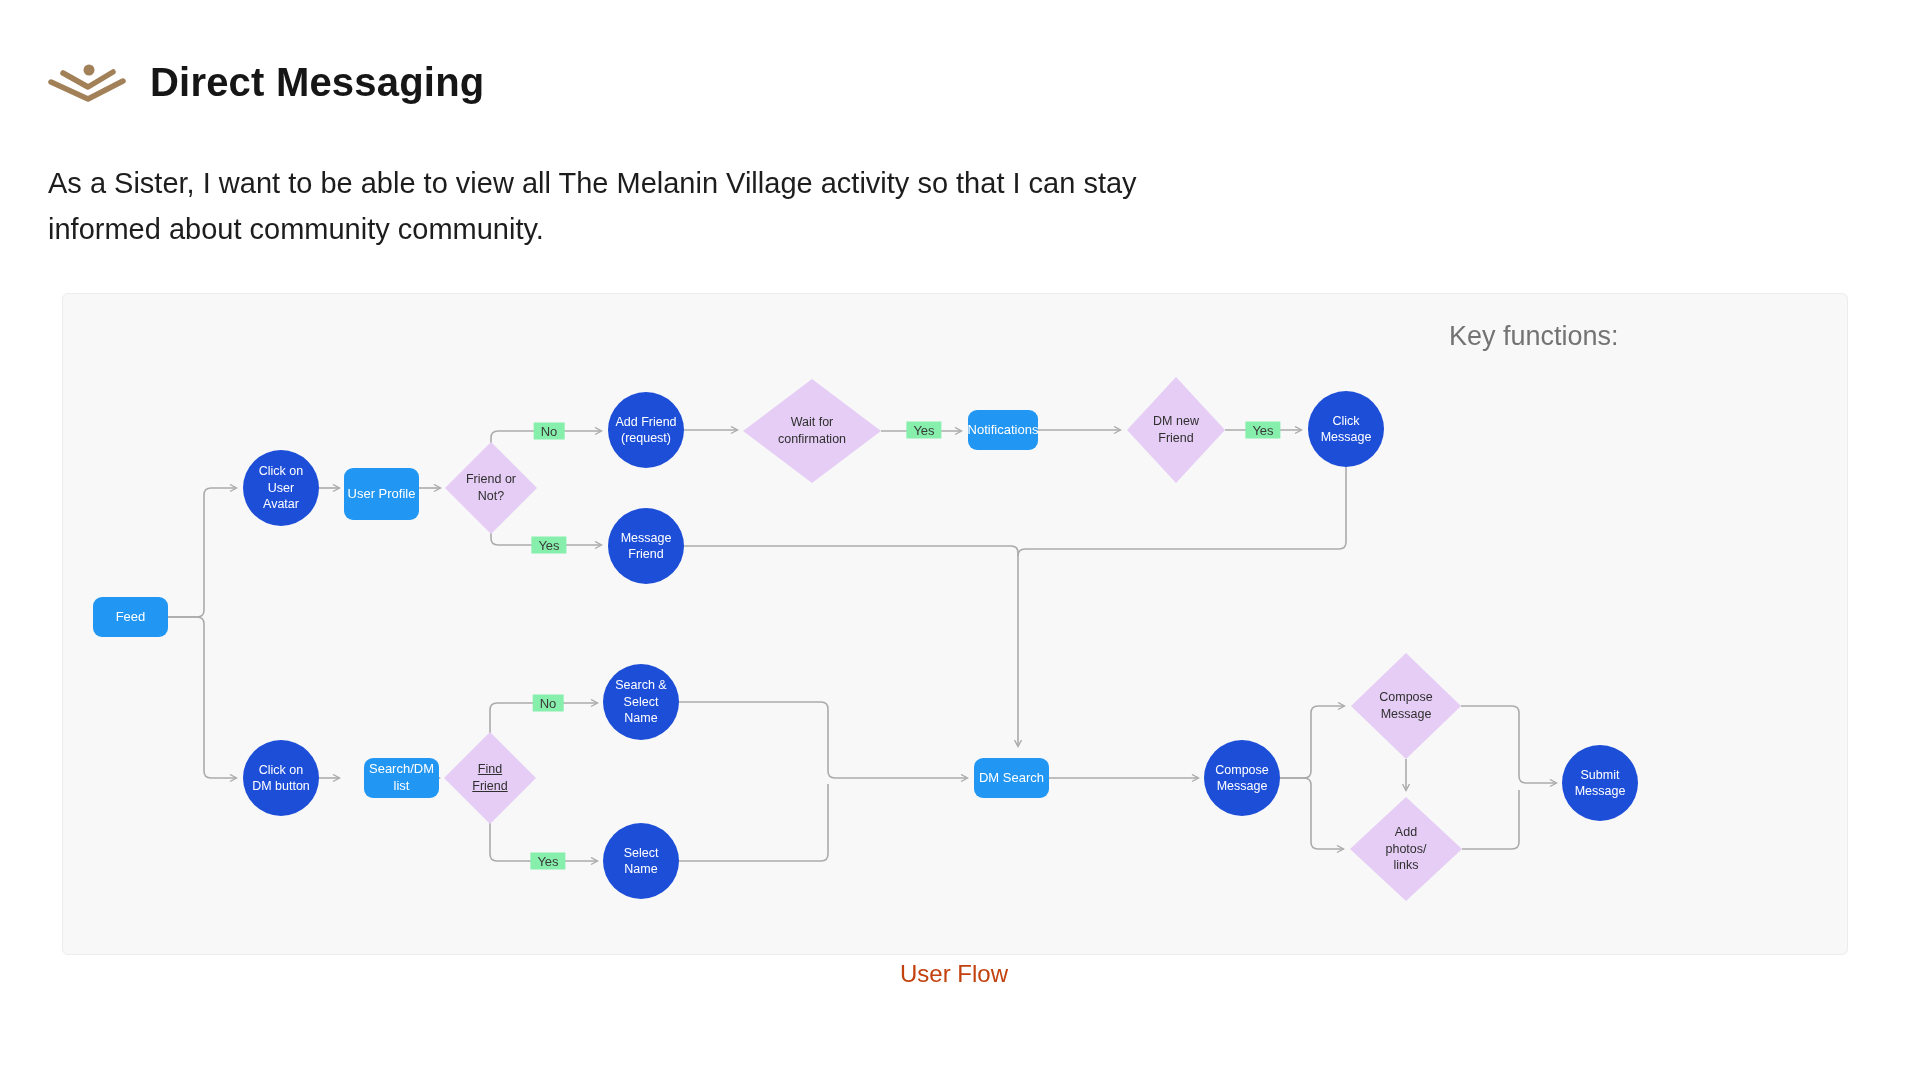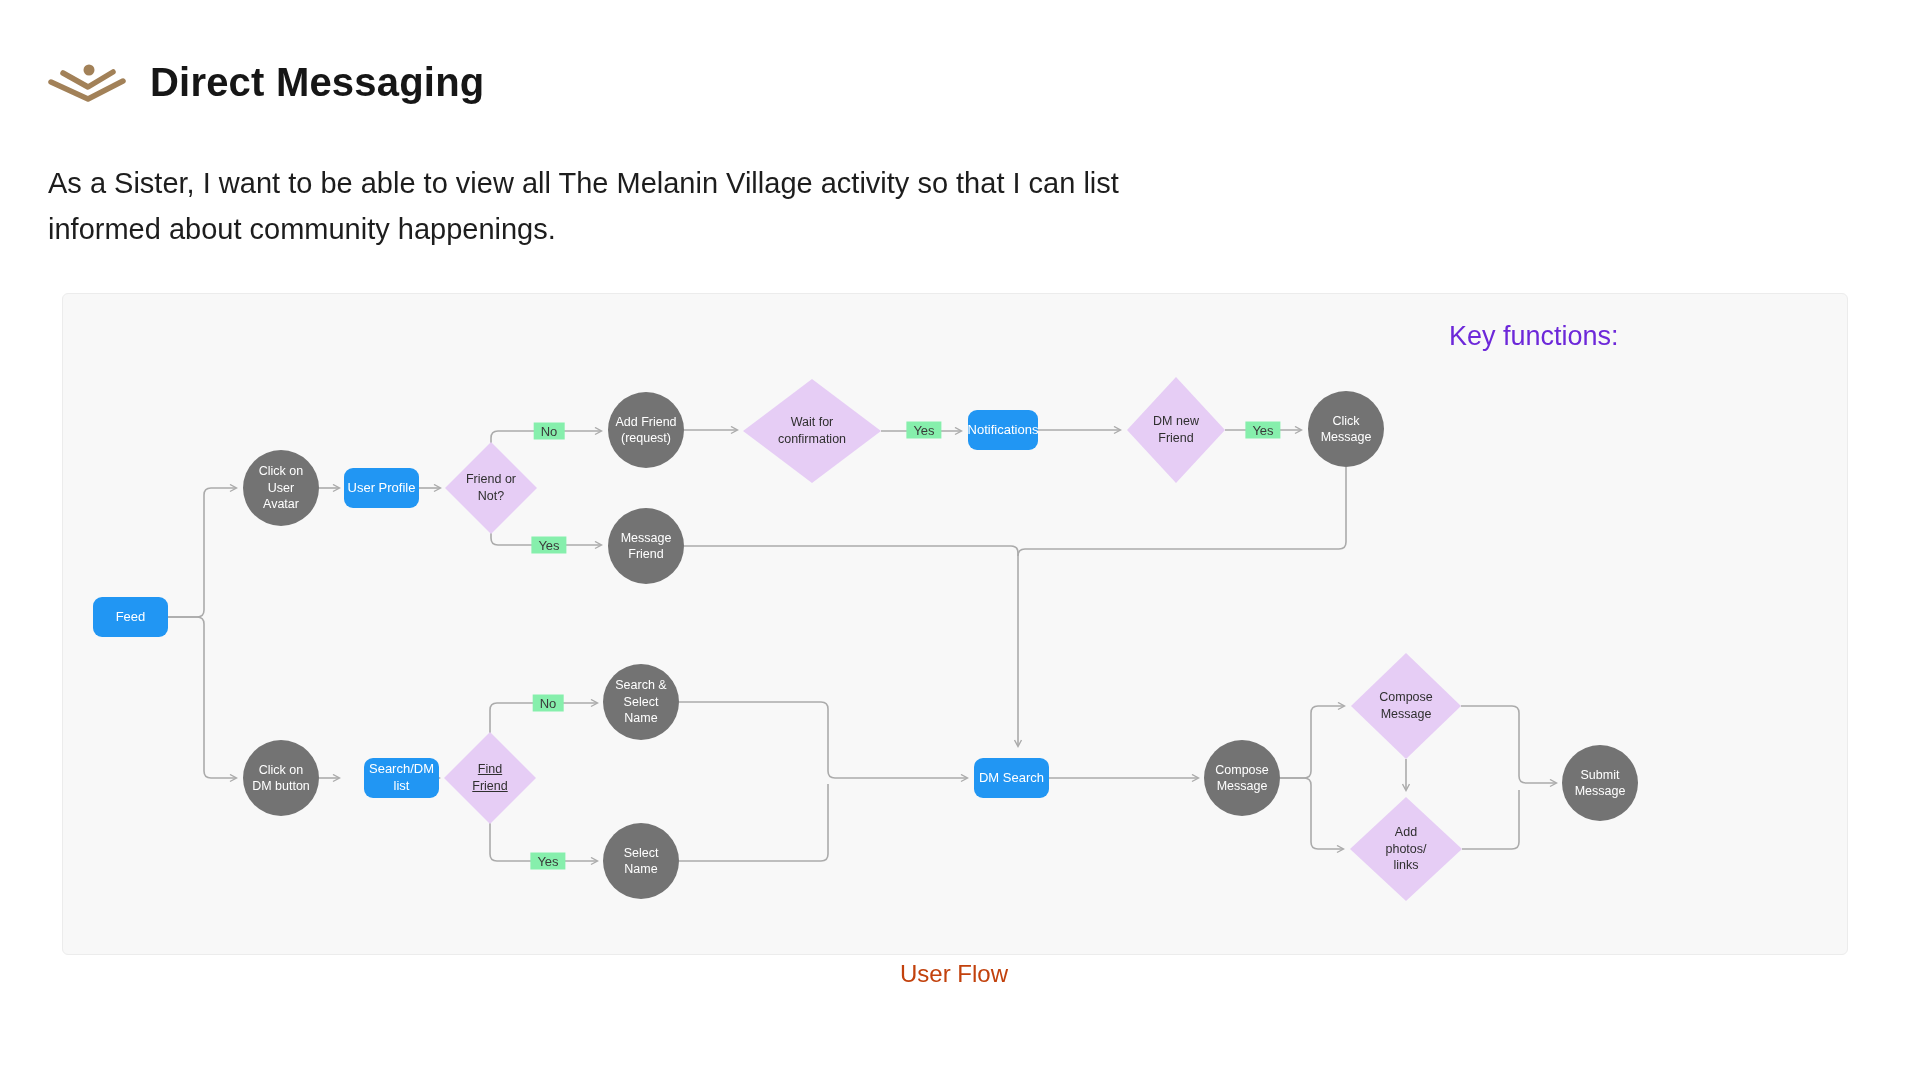--- a/index.html
+++ b/index.html
@@ -15,31 +15,31 @@
 
   
   .panel{position:absolute;left:62px;top:293px;width:1784px;height:660px;background:#F8F8F8;
          border:1px solid #ECECEC;border-radius:6px;}
   .panel-inner{position:absolute;inset:0;}
   .connectors{position:absolute;left:0;top:0;width:1784px;height:660px;}
 
   
   .node{position:absolute;display:flex;align-items:center;justify-content:center;text-align:center;
         white-space:pre-line;box-sizing:border-box;}
-  .n-circle{border-radius:50%;background:#737373;color:#ffffff;font-size:12.5px;line-height:1.32;}
+  .n-circle{border-radius:50%;background:#1d4ed8;color:#ffffff;font-size:12.5px;line-height:1.32;}
   .n-rect{background:#2196F3;color:#ffffff;border-radius:9px;font-size:13px;line-height:1.3;}
   .n-diamond{background:#E6CDF5;color:#2f2f2f;font-size:12.5px;line-height:1.35;
              clip-path:polygon(50% 0%,100% 50%,50% 100%,0% 50%);}
 
   
   .edge-label{position:absolute;transform:translate(-50%,-50%);background:#86efac;color:#3a3a3a;
               font-size:13px;padding:1px 7px;}
 
   
-  .key-functions{position:absolute;left:1386px;top:27px;color:#6d28d9;}
+  .key-functions{position:absolute;left:1386px;top:27px;color:#737373;}
   .key-functions h2{font-size:27px;font-weight:400;margin:0 0 12px 0;}
   .key-functions ul{margin:0;padding-left:42px;}
   .key-functions li{font-size:26px;line-height:38px;}
 
   
   .flow-caption{position:absolute;left:62px;top:960px;width:1784px;text-align:center;
                 font-size:24px;color:#c2410c;}
 </style>
 </head>
 <body>
@@ -48,21 +48,21 @@
 
   <div class="header">
     <svg class="logo" viewBox="0 0 78 42">
       <circle cx="41" cy="8" r="5.5" fill="#A28158"></circle>
       <path d="M15,11 L40,25 L65,10" fill="none" stroke="#A28158" stroke-width="5.5" stroke-linecap="round" stroke-linejoin="round"></path>
       <path d="M3,20 L40,37 L75,19" fill="none" stroke="#A28158" stroke-width="5.5" stroke-linecap="round" stroke-linejoin="round"></path>
     </svg>
     <h1 class="page-title">Direct Messaging</h1>
   </div>
 
-  <div class="user-story">As a Sister, I want to be able to view all The Melanin Village activity so that I can list informed about community happenings.</div>
+  <div class="user-story">As a Sister, I want to be able to view all The Melanin Village activity so that I can stay informed about community community.</div>
 
   <div class="panel">
     <div class="panel-inner">
 
       <svg class="connectors" viewBox="0 0 1784 660">
         <defs>
           <marker id="arr" markerWidth="10" markerHeight="10" refX="7" refY="4.5" orient="auto" markerUnits="userSpaceOnUse">
             <path d="M1,1 L7.5,4.5 L1,8" fill="none" stroke="#ABABAB" stroke-width="1.4"></path>
           </marker>
         </defs>
@@ -91,21 +91,21 @@
           <path d="M1343,465 V496" marker-end="url(#arr)"></path>
           <path d="M1398,412 H1449 Q1456,412 1456,419 V482 Q1456,489 1463,489 H1493" marker-end="url(#arr)"></path>
           <path d="M1399,555 H1449 Q1456,555 1456,548 V496"></path>
         </g>
       </svg>
 
       <div class="node n-rect" style="left:30px;top:303px;width:75px;height:40px;">Feed</div>
       <div class="node n-circle" style="left:180px;top:156px;width:76px;height:76px;">Click on
 User
 Avatar</div>
-      <div class="node n-rect" style="left:281px;top:174px;width:75px;height:40px;">User Profile</div>
+      <div class="node n-rect" style="left:281px;top:174px;width:75px;height:52px;">User Profile</div>
       <div class="node n-diamond" style="left:382px;top:148px;width:92px;height:92px;">Friend or
 Not?</div>
       <div class="node n-circle" style="left:545px;top:98px;width:76px;height:76px;">Add Friend
 (request)</div>
       <div class="node n-diamond" style="left:680px;top:85px;width:138px;height:104px;">Wait for
 confirmation</div>
       <div class="node n-rect" style="left:905px;top:116px;width:70px;height:40px;">Notifications</div>
       <div class="node n-diamond" style="left:1064px;top:83px;width:98px;height:106px;">DM new
 Friend</div>
       <div class="node n-circle" style="left:1245px;top:97px;width:76px;height:76px;">Click

